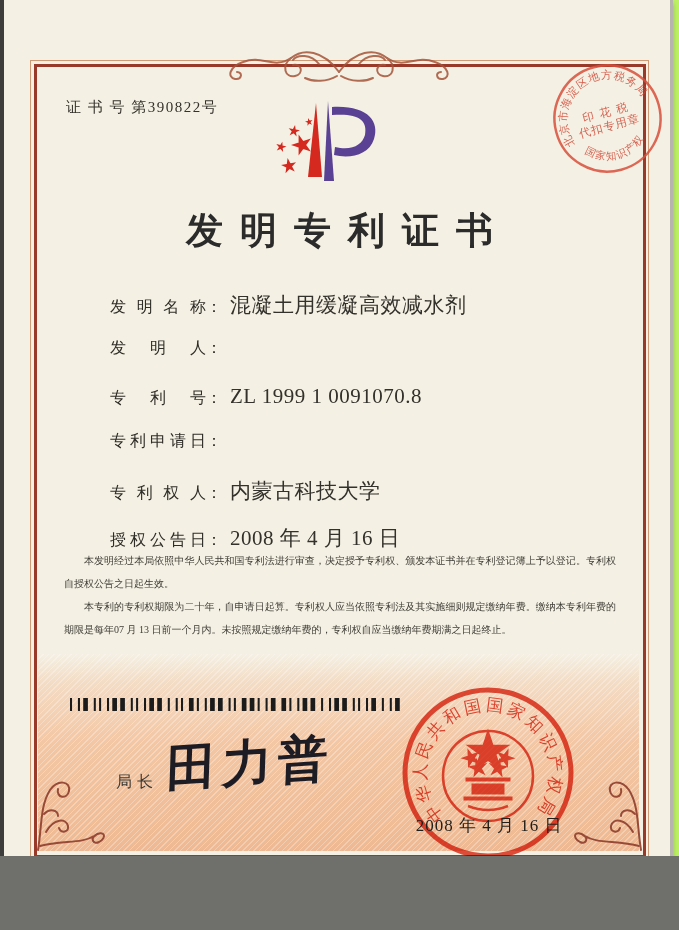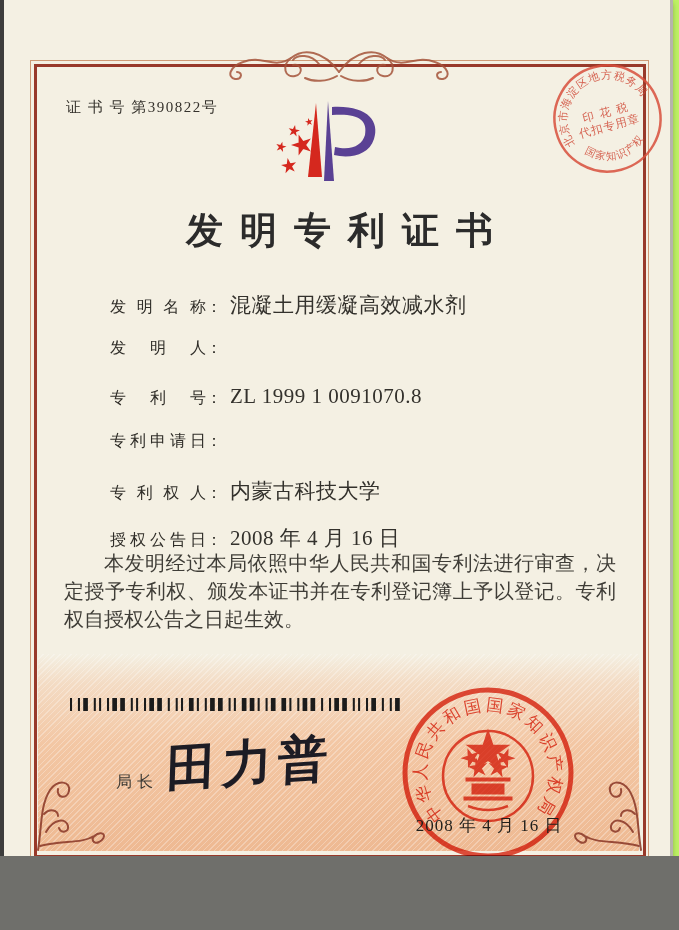--- a/index.html
+++ b/index.html
@@ -19,21 +19,21 @@
       background:repeating-linear-gradient(-45deg, rgba(255,255,255,.28) 0 1px, rgba(255,255,255,0) 1px 4px);}
   .abs{position:absolute;}
   #cert-number{left:66px;top:98px;font-size:15px;color:#35322c;letter-spacing:1.5px;}
   #title{left:0;top:206px;width:679px;text-align:center;font-size:37px;font-weight:bold;
          color:#2b2b2b;letter-spacing:17px;text-indent:17px;}
   .field-row{left:66px;display:flex;align-items:baseline;color:#2f2d28;}
   .field-label{display:inline-block;width:96px;font-size:16px;text-align:justify;text-align-last:justify;margin-left:44px;}
   .field-colon{font-size:16px;margin-right:8px;}
   .field-value{font-size:21px;color:#33312c;letter-spacing:.5px;}
   #row-0{top:291px}#row-1{top:338px}#row-2{top:384px}#row-3{top:431px}#row-4{top:477px}#row-5{top:524px}
-  #body-text{left:64px;top:549px;width:552px;font-size:20px;line-height:28px;color:#3f3d37;text-align:justify;}
+  #body-text{left:64px;top:549px;width:552px;font-size:10px;line-height:23px;color:#3f3d37;text-align:justify;}
   #body-text p{margin:0;text-indent:2em;}
   #barcode{left:70px;top:698px;width:333px;height:13px;}
   #signer-title{left:116px;top:772px;font-size:16px;letter-spacing:5px;color:#3b3832;}
   #signer-name{left:166px;top:730px;font-size:50px;font-weight:bold;color:#1d1c24;
        letter-spacing:6px;transform:rotate(-4deg) skewX(-6deg);}
   #issue-date{left:398px;top:814px;width:182px;text-align:center;font-size:17px;color:#201f1b;letter-spacing:1px;}
   #footer-page{left:0;top:878px;width:679px;text-align:center;font-size:12.5px;color:#4c463c;letter-spacing:2px;}
   #tax-stamp{left:545px;top:56px;transform:rotate(-15deg);}
   #official-seal{left:395px;top:680px;mix-blend-mode:multiply;}
   #logo{left:262px;top:95px;}
@@ -147,20 +147,21 @@
       <span class="field-value">内蒙古科技大学</span>
   </div>
   <div id="row-5" class="abs field-row">
     <span class="field-label">授权公告日</span>
       <span class="field-colon">：</span>
       <span class="field-value">2008 年 4 月 16 日</span>
   </div>
 
   <div id="body-text" class="abs">
     <p>本发明经过本局依照中华人民共和国专利法进行审查，决定授予专利权、颁发本证书并在专利登记簿上予以登记。专利权自授权公告之日起生效。</p>
+    <p>本专利的专利权期限为二十年，自申请日起算。专利权人应当依照专利法及其实施细则规定缴纳年费。缴纳本专利年费的期限是每年07 月 13 日前一个月内。未按照规定缴纳年费的，专利权自应当缴纳年费期满之日起终止。</p>
   </div>
 
   <svg id="barcode" class="abs" viewBox="0 0 333 13" preserveAspectRatio="none">
       <rect x="0.00" y="0" width="2.04" height="13" fill="#1b1b1b"></rect>
       <rect x="7.93" y="0" width="2.04" height="13" fill="#1b1b1b"></rect>
       <rect x="13.21" y="0" width="4.69" height="13" fill="#1b1b1b"></rect>
       <rect x="23.79" y="0" width="2.04" height="13" fill="#1b1b1b"></rect>
       <rect x="29.07" y="0" width="2.04" height="13" fill="#1b1b1b"></rect>
       <rect x="37.00" y="0" width="2.04" height="13" fill="#1b1b1b"></rect>
       <rect x="42.29" y="0" width="4.69" height="13" fill="#1b1b1b"></rect>

